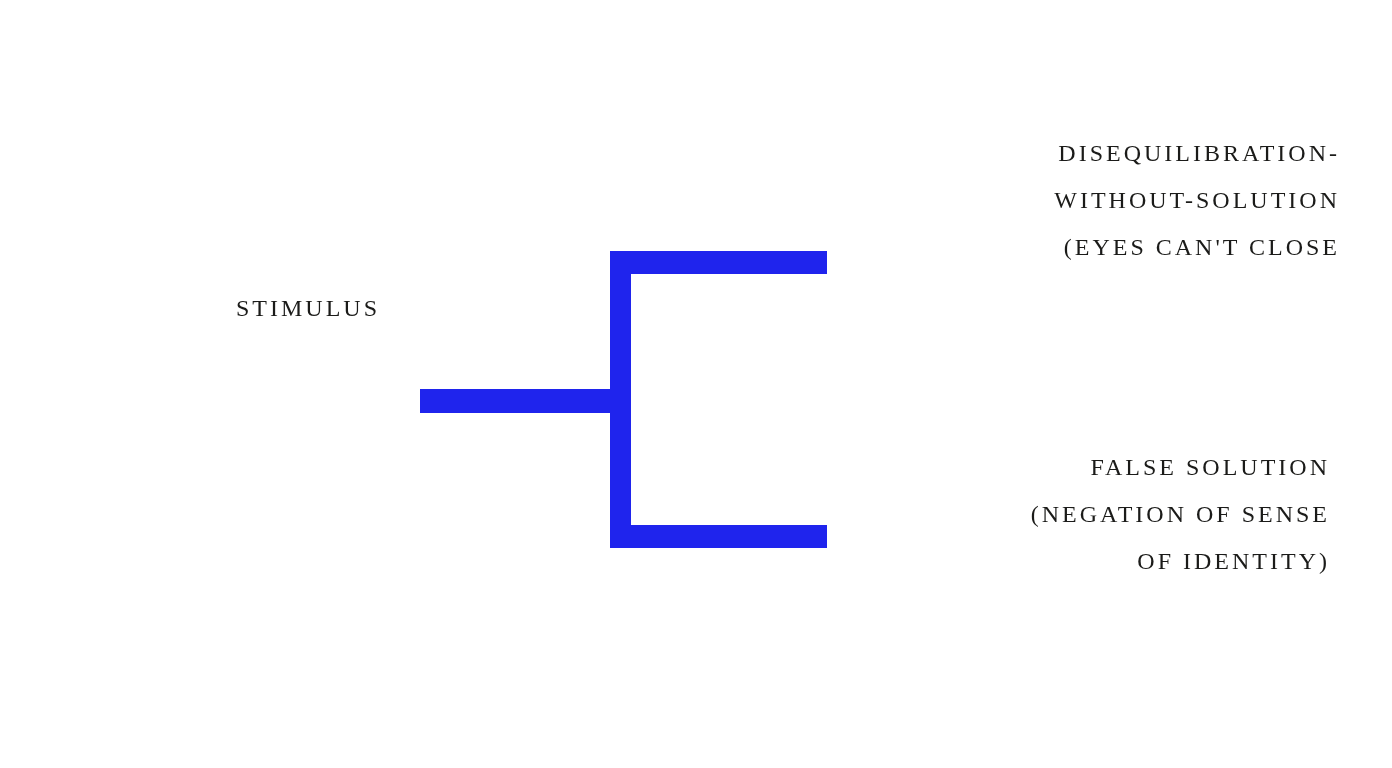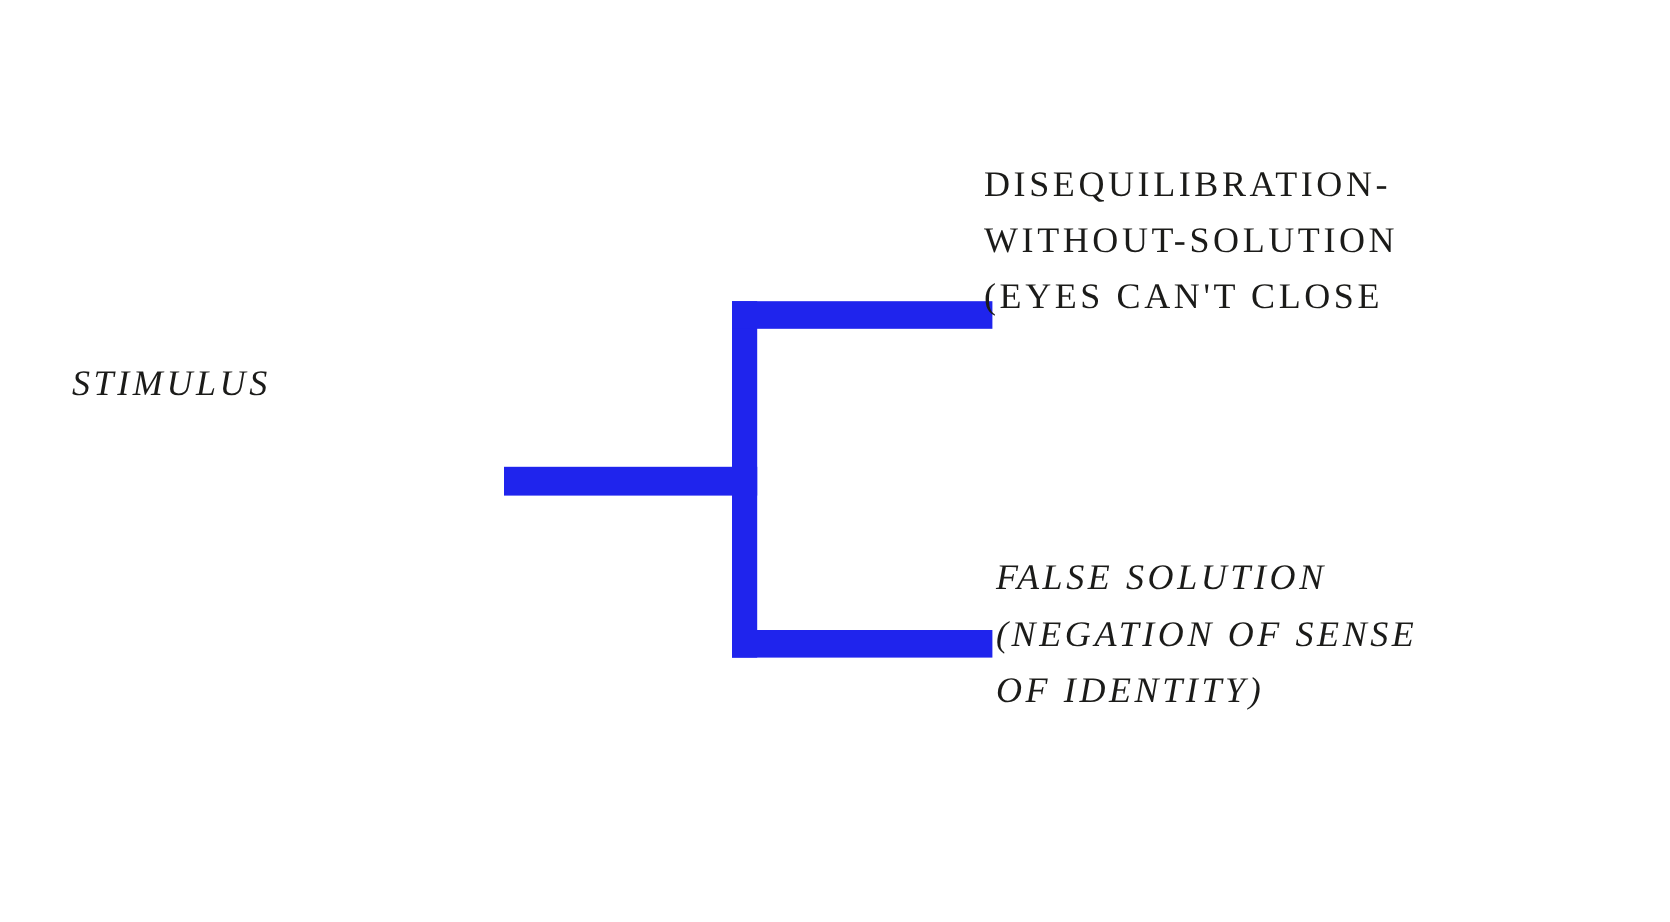--- a/index.html
+++ b/index.html
@@ -17,47 +17,45 @@
     --text: #1B1B19;
   }
   .canvas {
     position: relative;
     width: 1392px;
     height: 768px;
     font-family: "Liberation Serif", serif;
   }
   .label {
     position: absolute;
-    text-align: left;
+    text-align: right;
     color: var(--text);
-    font-size: 30px;
+    font-size: 24px;
     line-height: 47px;
     letter-spacing: 3px;
     font-weight: 400;
     white-space: nowrap;
   }
   .label .line {
     display: block;
   }
   .stimulus {
     left: 60px;
-    top: 296px;
+    top: 285px;
     width: 320px;
-    font-style: italic;
   }
   .outcome-top {
     left: 820px;
     top: 130px;
     width: 520px;
   }
   .outcome-bottom {
     left: 830px;
-    top: 458px;
+    top: 444px;
     width: 500px;
-    font-style: italic;
   }
   .connector {
     position: absolute;
     background: var(--connector);
   }
   .stem {
     left: 420px;
     top: 389px;
     width: 211px;
     height: 24px;

